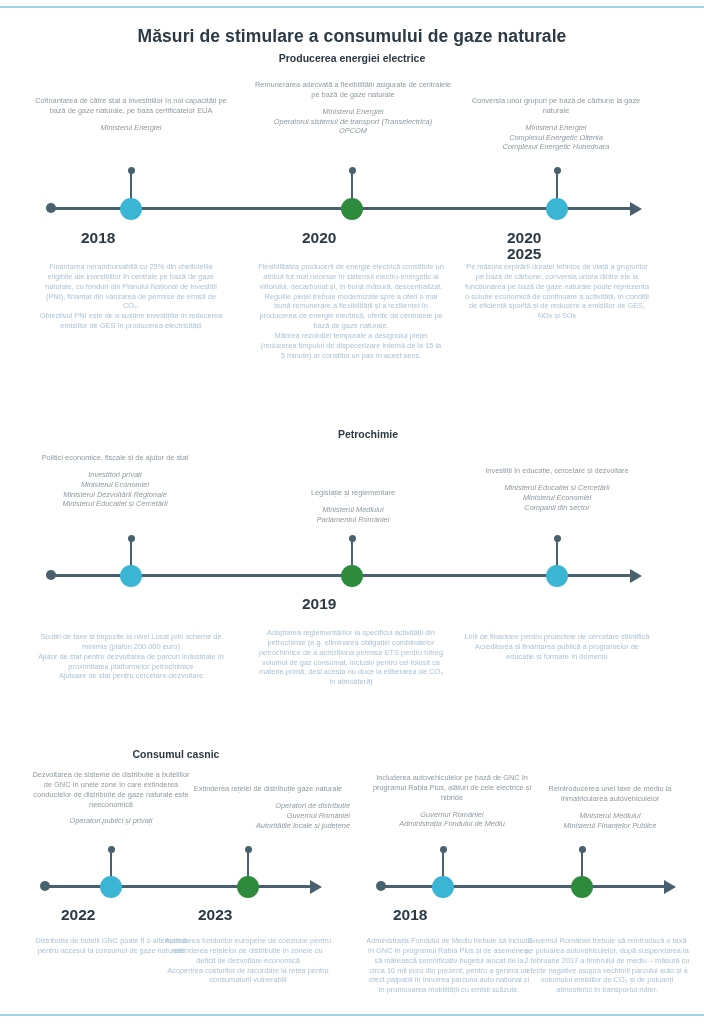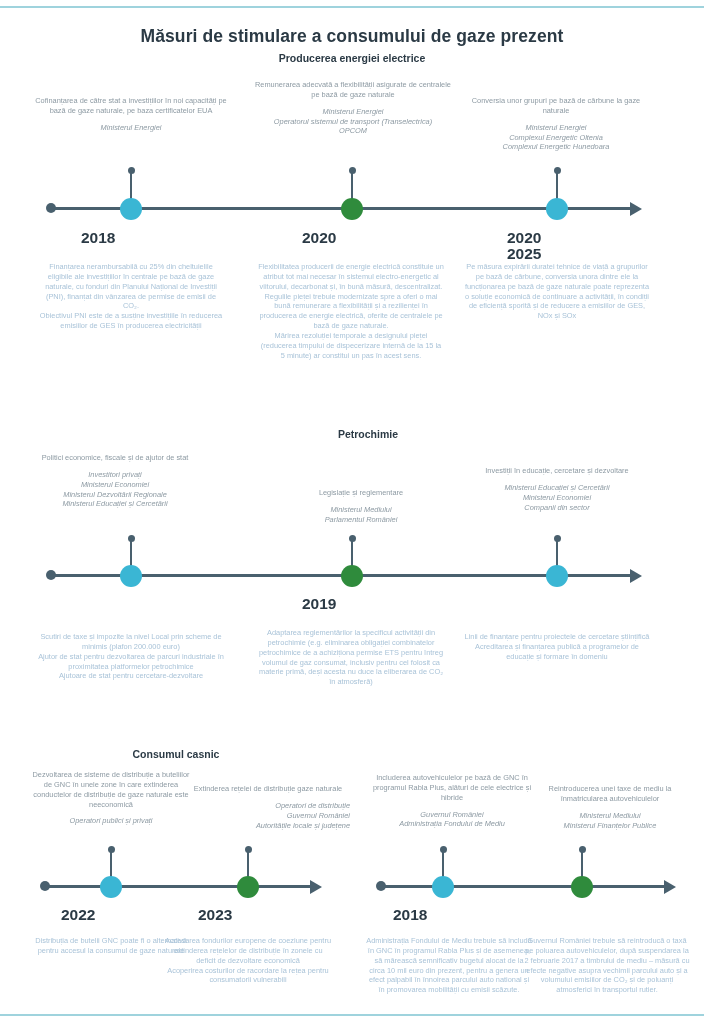--- a/index.html
+++ b/index.html
@@ -77,21 +77,21 @@
   .below-box {
     position:absolute; text-align:center;
     font-size:7.4px; color:#a9c3d8; line-height:1.33;
   }
 </style>
 </head>
 <body>
 
 <div class="top-rule"></div>
 
-<h1 class="page-title">Măsuri de stimulare a consumului de gaze prezent</h1>
+<h1 class="page-title">Măsuri de stimulare a consumului de gaze naturale</h1>
 
 <div class="tl-block" style="left:0; top:52px; width:704px; height:370px;">
 
   <div class="section-title" style="top:0; left:0;">Producerea energiei electrice</div>
 
   <div class="axis" style="left:50px; top:155px; width:582px;"></div>
   <div class="axis-start" style="left:46px; top:151px;"></div>
   <div class="axis-arrow" style="left:630px; top:149.5px;"></div>
 
   <div class="above-box" style="left:33px; top:44px; width:196px;">
@@ -148,21 +148,21 @@
 Ministerul Dezvoltării Regionale
 Ministerul Educației și Cercetării</div>
   </div>
   <div class="stem" style="left:130px; top:110px; height:37px;"></div>
   <div class="stem-dot" style="left:127.5px; top:107px;"></div>
   <div class="node blue" style="left:120px; top:136.5px;"></div>
   <div class="below-box" style="left:38px; top:204px; width:186px; white-space:pre-line;">Scutiri de taxe și impozite la nivel Local prin scheme de minimis (plafon 200.000 euro)
 Ajutor de stat pentru dezvoltarea de parcuri industriale în proximitatea platformelor petrochimice
 Ajutoare de stat pentru cercetare-dezvoltare</div>
 
-  <div class="above-box" style="left:263px; top:60px; width:196px;">
+  <div class="above-box" style="left:255px; top:60px; width:196px;">
     <div class="measure" style="white-space:pre-line;">Legislație și reglementare</div>
     <div class="actors" style="white-space:pre-line;">Ministerul Mediului
 Parlamentul României</div>
   </div>
   <div class="stem" style="left:351px; top:110px; height:37px;"></div>
   <div class="stem-dot" style="left:348.5px; top:107px;"></div>
   <div class="node green" style="left:341px; top:136.5px;"></div>
   <div class="year" style="left:302px; top:168px; width:100px; white-space:pre-line;">2019</div>
   <div class="below-box" style="left:258px; top:200px; width:186px; white-space:pre-line;">Adaptarea reglementărilor la specificul activității din petrochimie (e.g. eliminarea obligației combinatelor petrochimice de a achiziționa permise ETS pentru întreg volumul de gaz consumat, inclusiv pentru cel folosit ca materie primă, deși acesta nu duce la eliberarea de CO₂ în atmosferă)</div>
 

